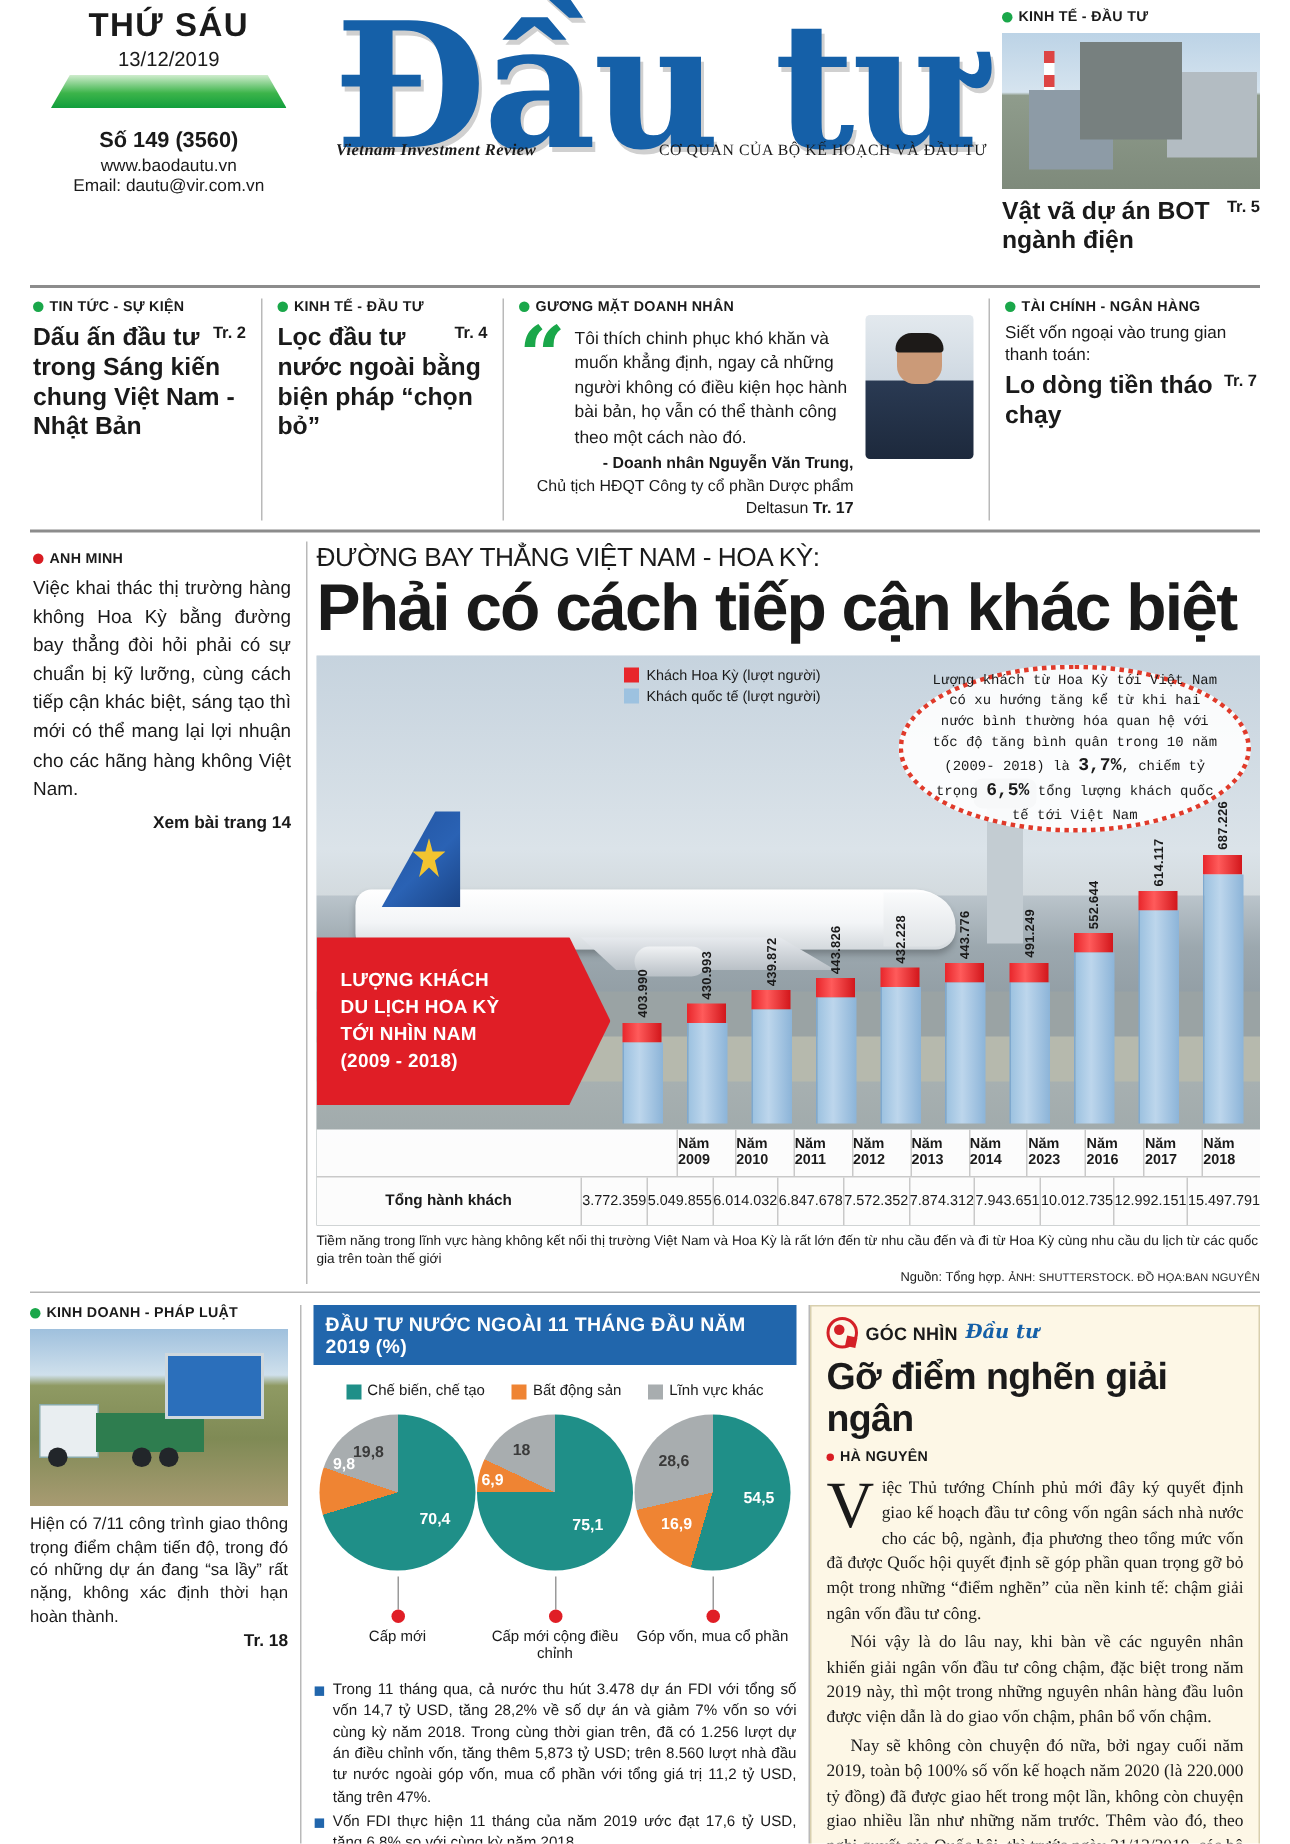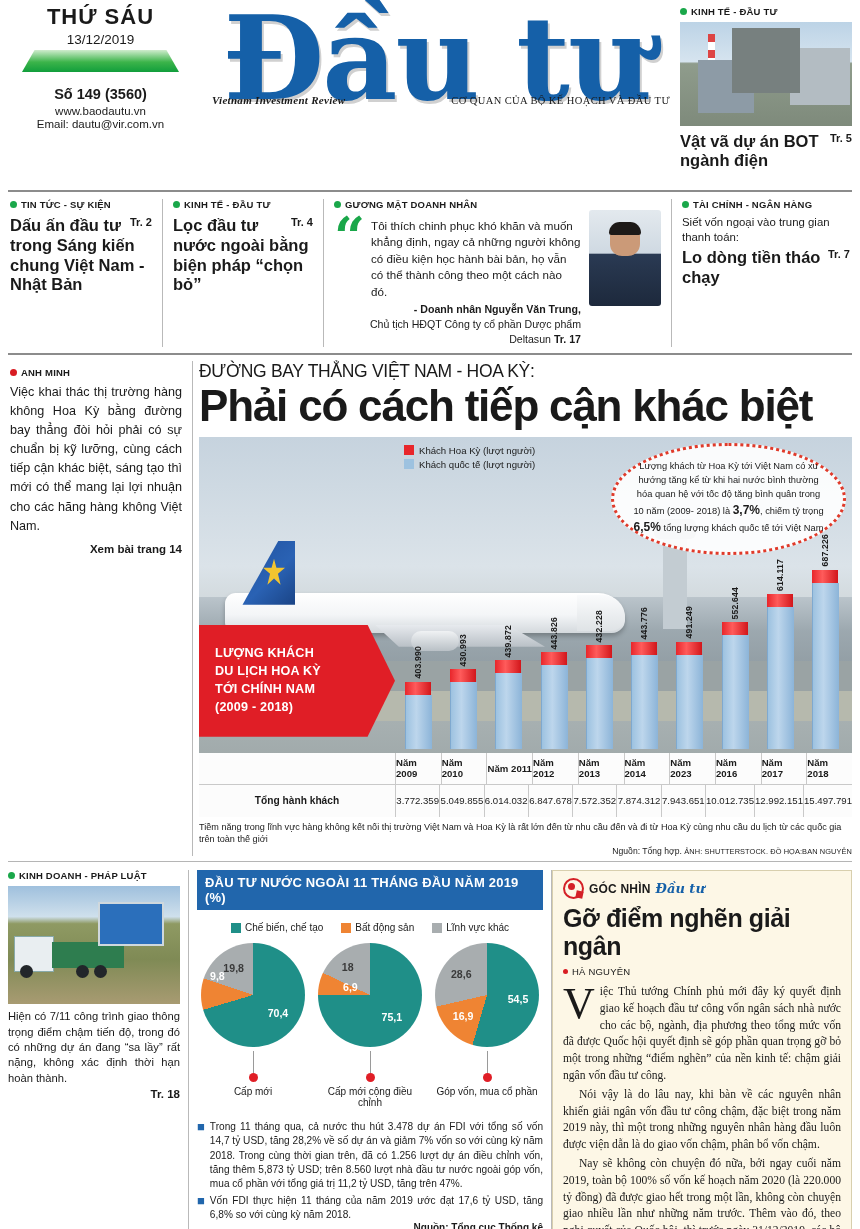--- a/index.html
+++ b/index.html
@@ -1,21 +1,21 @@
 <!DOCTYPE html>
 <html lang="vi"><head>
 <meta charset="utf-8">
 <style>
   html,body{margin:0;padding:0;}
   body{
     width:860px;height:1229px;background:#ffffff;
     font-family:"Liberation Sans", sans-serif;
     color:#1a1a1a;overflow:hidden;position:relative;
   }
-  .page{width:860px;height:1229px;position:relative;box-sizing:border-box;padding:0 8px;}
+  .page{width:860px;height:1229px;position:relative;box-sizing:border-box;padding:0 20px;}
 
   
   .kicker{font-size:9.5px;font-weight:bold;letter-spacing:.2px;text-transform:uppercase;
           display:flex;align-items:center;gap:4px;}
   .dot{width:7px;height:7px;border-radius:50%;display:inline-block;flex:none;}
   .dot.green{background:#1aa74a;}
   .dot.red{background:#d81c22;}
   .hr{height:2px;background:#8c8c8c;width:100%;}
   .hr-thin{height:1px;background:#b5b5b5;width:100%;}
   .vr{width:1px;background:#b9b9b9;}
@@ -108,21 +108,21 @@
      clip-path:polygon(0 0,78% 0,100% 100%,14% 100%);}
   .engine{position:absolute;left:186px;top:98px;width:48px;height:20px;border-radius:10px;
      background:linear-gradient(180deg,#f0f2f4,#b9c0c6);}
   .nose-red{position:absolute;left:352px;top:62px;width:48px;height:36px;border-radius:0 40px 26px 0;
      background:linear-gradient(180deg,#fafbfc,#dfe3e6);}
 
   
   .oval{position:absolute;right:6px;top:6px;width:235px;height:112px;border-radius:50%;
      background:rgba(255,255,255,.9);
      border:3px dotted #e03a2a;display:flex;align-items:center;justify-content:flex-start;
-     padding:12px 18px;box-sizing:border-box;text-align:center;}
+     padding:12px 18px;box-sizing:border-box;text-align:center;font-family:Liberation Mono, monospace;}
   .oval p{margin:0;font-size:9.3px;line-height:1.48;}
   .oval b{font-size:12px;}
 
   
   .legend{position:absolute;left:205px;top:8px;font-size:9.6px;}
   .lg-row{display:flex;align-items:center;gap:5px;margin-bottom:3px;}
   .sw{width:10px;height:10px;display:inline-block;}
 
   
   .redflag{position:absolute;left:0;top:188px;width:196px;height:112px;
@@ -188,21 +188,21 @@
   .piesrc{font-size:10px;font-weight:bold;text-align:right;}
 
   .br{width:300px;background:#fdf7e6;border:1px solid #d8cfae;padding:7px 10px;box-sizing:border-box;}
   .gnicon{width:17px;height:17px;border-radius:50%;border:2.5px solid #d42027;position:relative;flex:none;}
   .gnicon:after{content:"";position:absolute;left:3px;top:3px;width:7px;height:7px;border-radius:50%;background:#d42027;}
   .gnicon:before{content:"";position:absolute;right:-1px;bottom:-1px;width:7px;height:7px;background:#d42027;transform:rotate(12deg);}
   .gnhead{display:flex;align-items:center;gap:5px;}
   .gntxt{font-size:12px;font-weight:bold;letter-spacing:.2px;}
   .gnblue{color:#1560a8;font-family:"DejaVu Serif",serif;font-style:italic;font-weight:bold;font-size:13px;}
   .br-title{font-size:25px;font-weight:bold;line-height:1.1;margin-top:6px;letter-spacing:-.4px;}
-  .br-author{font-size:9.5px;font-weight:normal;margin-top:6px;}
+  .br-author{font-size:9.5px;font-weight:bold;margin-top:6px;}
   .br-body{font-family:"Liberation Serif",serif;font-size:11.6px;line-height:1.45;
       text-align:justify;margin-top:7px;}
   .br-body p{margin:0 0 2px 0;text-indent:16px;}
   .dropcap{float:left;font-family:"Liberation Serif",serif;font-size:44px;line-height:.82;
       font-weight:normal;margin:2px 5px -2px 0;}
 
   
   .footer{position:absolute;left:0;right:0;bottom:0;height:26px;display:flex;align-items:center;
      border-top:2px solid #8c8c8c;padding:0 10px;box-sizing:border-box;font-size:11px;font-weight:bold;}
   .cmyk{display:flex;gap:0;margin-right:8px;}
@@ -364,21 +364,21 @@
             <span>Lượng khách từ Hoa Kỳ tới Việt Nam có xu hướng tăng kể từ khi hai nước bình thường hóa quan hệ với tốc độ tăng bình quân trong 10 năm (2009- 2018) là</span>
             <b>3,7%</b><span>, chiếm tỷ trọng</span>
             <b>6,5%</b>
             <span>tổng lượng khách quốc tế tới Việt Nam</span>
           </p>
         </div>
 
         <div class="redflag">
           <div>LƯỢNG KHÁCH</div>
           <div>DU LỊCH HOA KỲ</div>
-          <div>TỚI CHÍNH NAM</div>
+          <div>TỚI NHÌN NAM</div>
           <div>(2009 - 2018)</div>
         </div>
 
         <div class="bars" id="bars">
             <div class="bcol">
               <div class="bval">403.990</div>
               <div class="bar">
                 <div class="red"></div>
                 <div class="blue" style="height: 54.0251px;"></div>
               </div>
@@ -444,21 +444,21 @@
               <div class="bar">
                 <div class="red"></div>
                 <div class="blue" style="height: 166px;"></div>
               </div>
             </div>
           </div>
 
         <div class="ctable">
           <div class="crow r1">
             <div class="clabel"></div>
-            <div style="display:flex;flex:1;" id="yearRow">
+            <div style="display:flex;flex:1;margin-left:44px;" id="yearRow">
                 <div class="ccell head">Năm 2009</div>
                 <div class="ccell head">Năm 2010</div>
                 <div class="ccell head">Năm 2011</div>
                 <div class="ccell head">Năm 2012</div>
                 <div class="ccell head">Năm 2013</div>
                 <div class="ccell head">Năm 2014</div>
                 <div class="ccell head">Năm 2023</div>
                 <div class="ccell head">Năm 2016</div>
                 <div class="ccell head">Năm 2017</div>
                 <div class="ccell head">Năm 2018</div>
@@ -539,21 +539,21 @@
             <span class="pl" style="left: 66.6501px; top: 64.133px; color: rgb(255, 255, 255);">70,4</span>
             <span class="pl" style="left: 9.00568px; top: 27px; color: rgb(255, 255, 255);">9,8</span>
             <span class="pl" style="left: 22.3539px; top: 18.9938px; color: rgb(58, 58, 58);">19,8</span>
             <div class="stem"></div>
             <div class="pin"></div>
             <div class="piename">Cấp mới</div>
           </div>
           <div class="pieunit">
             <div class="pie" style="background: conic-gradient(rgb(31, 143, 136) 0deg, rgb(31, 143, 136) 270.36deg, rgb(239, 132, 51) 270.36deg, rgb(239, 132, 51) 295.2deg, rgb(168, 173, 175) 295.2deg, rgb(168, 173, 175) 360deg);"></div>
             <span class="pl" style="left: 63.5562px; top: 67.6984px; color: rgb(255, 255, 255);">75,1</span>
-            <span class="pl" style="left: 25px; top: 37.9213px; color: rgb(255, 255, 255);">6,9</span>
+            <span class="pl" style="left: 3px; top: 37.9213px; color: rgb(255, 255, 255);">6,9</span>
             <span class="pl" style="left: 23.8535px; top: 17.9815px; color: rgb(58, 58, 58);">18</span>
             <div class="stem"></div>
             <div class="pin"></div>
             <div class="piename">Cấp mới cộng điều chỉnh</div>
           </div>
           <div class="pieunit">
             <div class="pie" style="background: conic-gradient(rgb(31, 143, 136) 0deg, rgb(31, 143, 136) 196.2deg, rgb(239, 132, 51) 196.2deg, rgb(239, 132, 51) 257.04deg, rgb(168, 173, 175) 257.04deg, rgb(168, 173, 175) 360deg);"></div>
             <span class="pl" style="left: 72.6808px; top: 49.5088px; color: rgb(255, 255, 255);">54,5</span>
             <span class="pl" style="left: 17.7419px; top: 66.9787px; color: rgb(255, 255, 255);">16,9</span>
             <span class="pl" style="left: 15.9635px; top: 25.0708px; color: rgb(58, 58, 58);">28,6</span>

